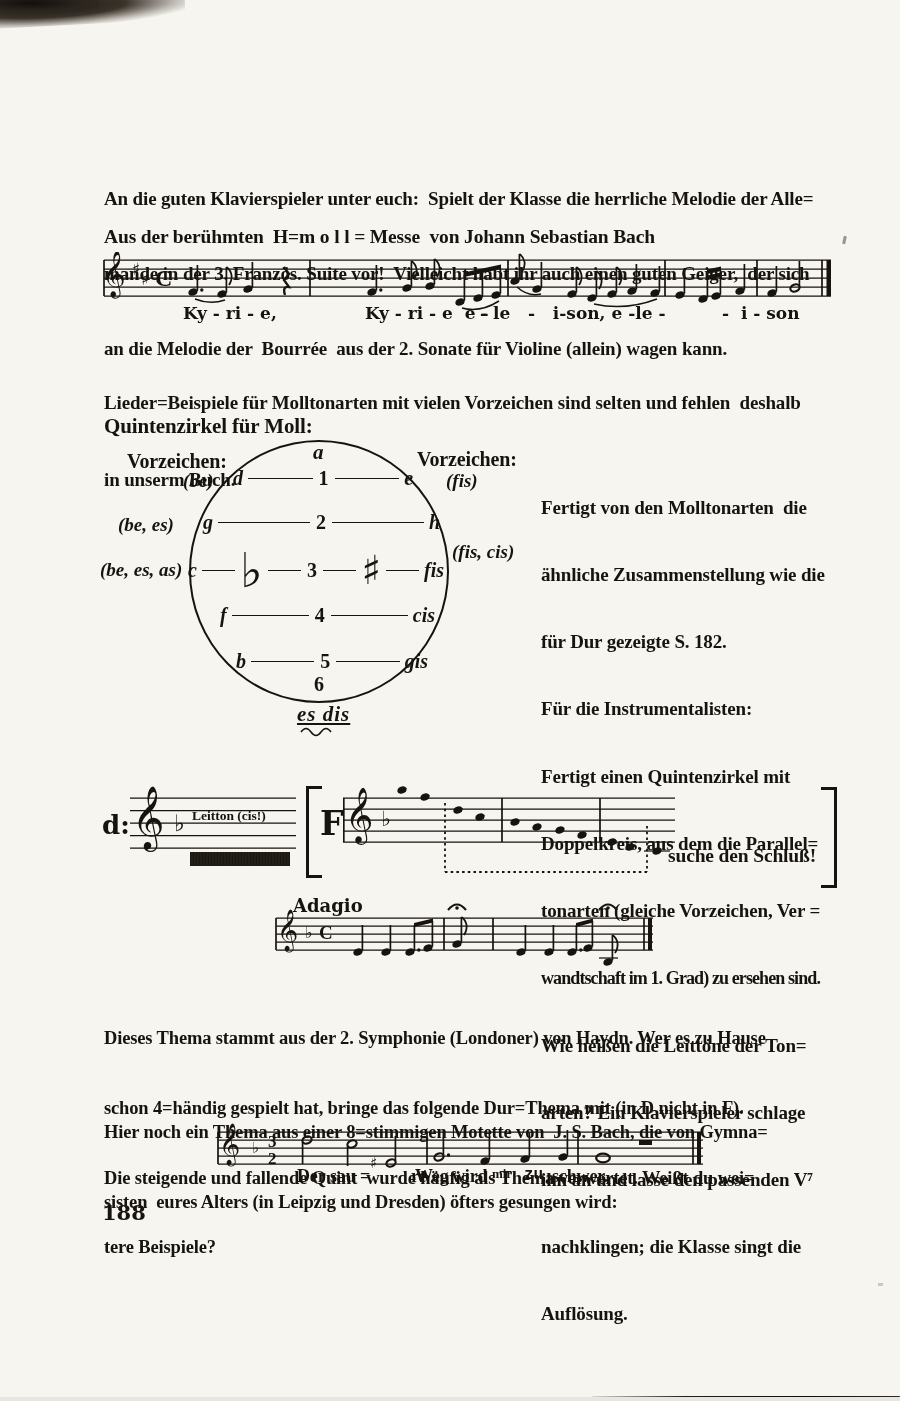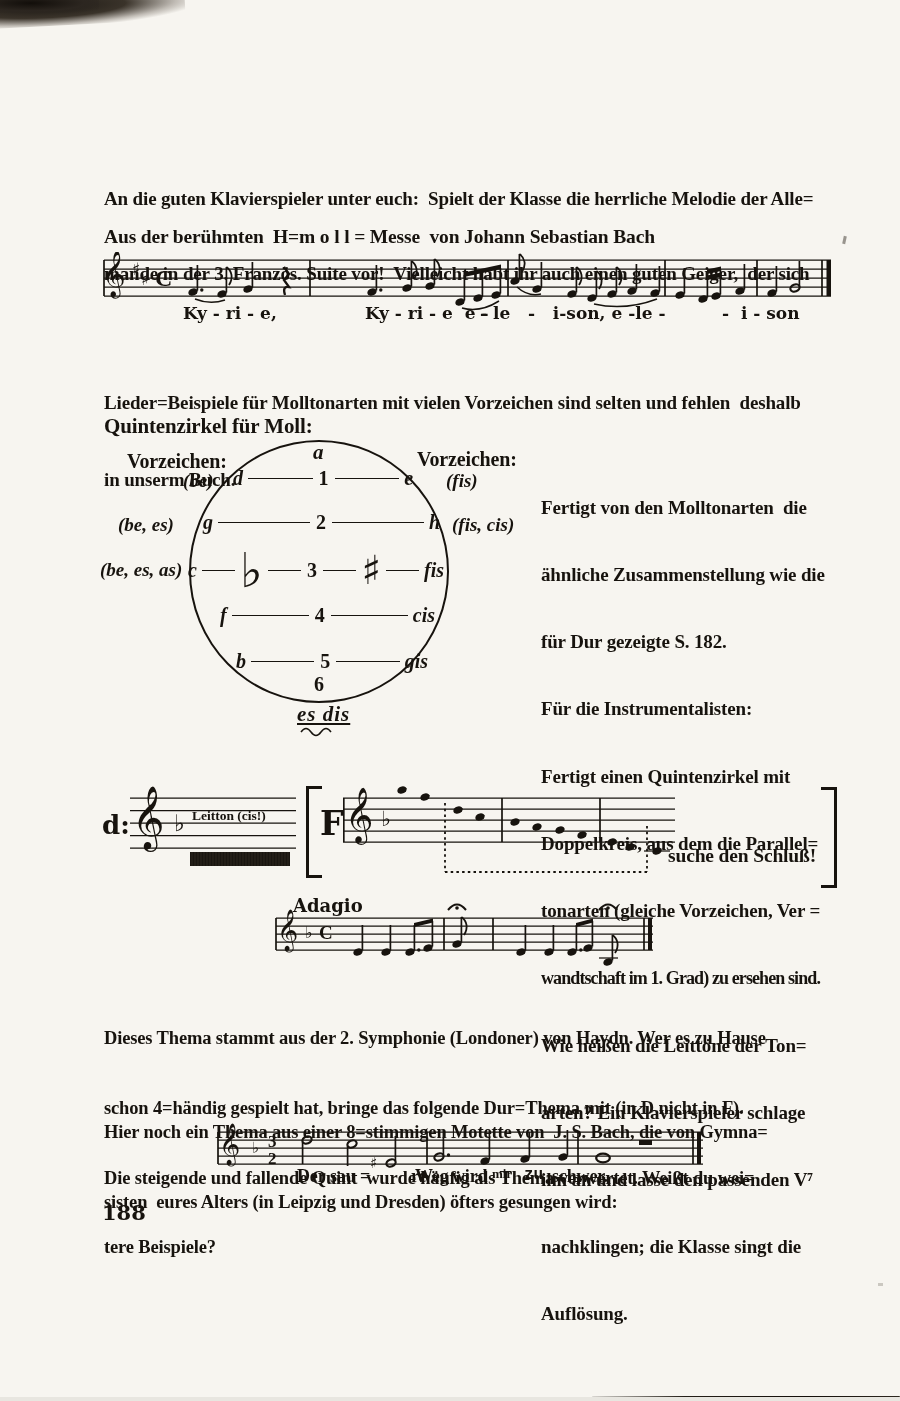--- a/index.html
+++ b/index.html
@@ -59,20 +59,21 @@
 
   <div class="smudge1"></div>
   <div class="smudge2"></div>
   <div class="bline"></div>
   <div class="speck1"></div>
   <div class="speck2"></div>
 
   <div class="abs fr para" style="left:104px;top:136px;font-size:19px;line-height:25px;">
     <div>An die guten Klavierspieler unter euch:  Spielt der Klasse die herrliche Melodie der Alle=</div>
     <div>mande in der 3. Französ. Suite vor!  Vielleicht habt ihr auch einen guten Geiger,  der sich</div>
+    <div>an die Melodie der  Bourrée  aus der 2. Sonate für Violine (allein) wagen kann.</div>
   </div>
 
   <div class="abs fr" style="left:104px;top:226px;font-size:19.5px;">Aus der berühmten  H=m o l l = Messe  von Johann Sebastian Bach</div>
 
   <svg class="abs" style="left:100px;top:252px;" width="735" height="62" viewBox="0 0 735 62">
     <defs>
       <g id="hd">
           <ellipse class="ink" rx="4.8" ry="3.5" transform="rotate(-20)"></ellipse>
         </g>
       <g id="nq">
@@ -189,21 +190,21 @@
   <span class="sig" style="left:446px;top:470px;">(fis)</span>
 
   <span class="sig" style="left:118px;top:514px;">(be, es)</span>
   <div class="qrow" style="left:203px;top:511px;width:237px;">
     <span>g</span>
       <span class="qline"></span>
       <span class="qnum">2</span>
       <span class="qline"></span>
       <span>h</span>
   </div>
-  <span class="sig" style="left:452px;top:514px;">(fis, cis)</span>
+  <span class="sig" style="left:452px;top:541px;">(fis, cis)</span>
 
   <span class="sig" style="left:100px;top:559px;">(be, es, as)</span>
   <div class="qrow" style="left:188px;top:545px;width:256px;height:50px;">
     <span>c</span>
       <span class="qline"></span>
       <span class="bigacc" style="font-size:48px;">♭</span>
       <span class="qline"></span>
       <span class="qnum">3</span>
       <span class="qline"></span>
       <span class="bigacc" style="font-size:40px;">♯</span>

